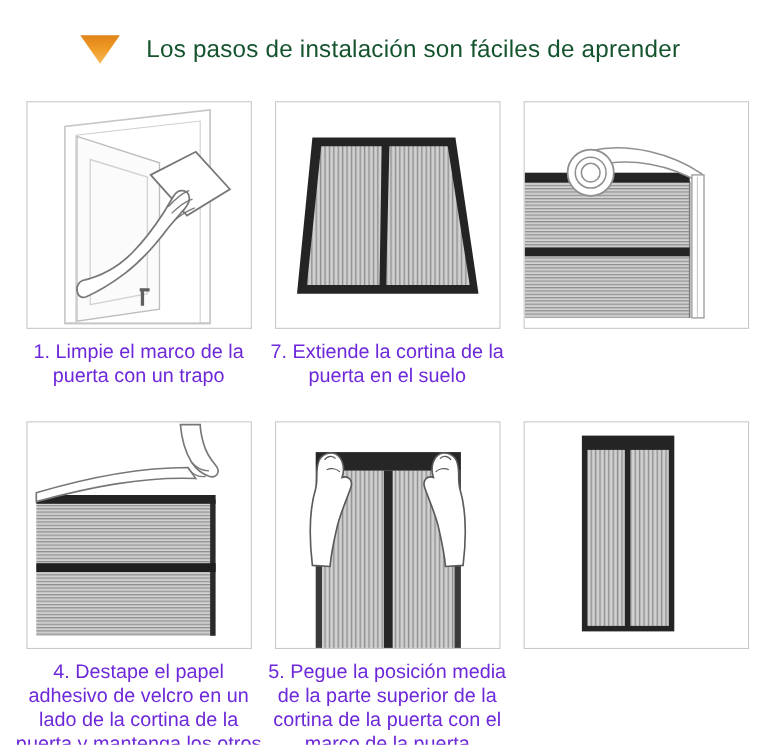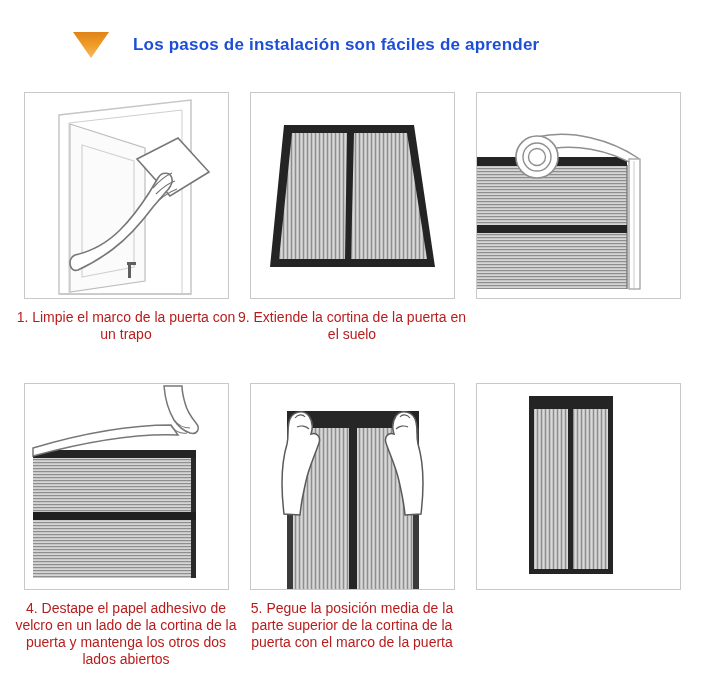--- a/index.html
+++ b/index.html
@@ -7,39 +7,39 @@
     width:713px;height:677px;overflow:hidden;background:#ffffff;
     font-family:"Liberation Sans", sans-serif;color:#101010;
   }
   .defs-holder{position:absolute;width:0;height:0;overflow:hidden;}
   .header{
     display:flex;align-items:center;gap:23px;
     padding:31px 0 0 72px;height:28px;
   }
   .tri-icon{display:block;}
   .title{
-    font-size:17px;font-weight:700;letter-spacing:.2px;color:#1d4ed8;
+    font-size:22px;font-weight:400;letter-spacing:.2px;color:#14532d;
     white-space:nowrap;
   }
   .grid{
     margin:33px 0 0 24px;width:657px;
     display:grid;
     grid-template-columns:205px 205px 205px;
     grid-template-rows:291px auto;
     column-gap:21px;
   }
   .step{display:block;}
   .panel{
     width:205px;height:207px;box-sizing:border-box;
     border:1px solid #c9c9c9;background:#fff;
   }
   .panel svg{display:block;}
   .caption{
     width:232px;margin:10px 0 0 -14px;
-    font-size:14px;line-height:1.22;text-align:center;color:#b91c1c;
+    font-size:18px;line-height:1.22;text-align:center;color:#6d28d9;
   }
 </style>
 </head>
 <body>
 
 <svg class="defs-holder" aria-hidden="true">
   <defs>
     <linearGradient id="g-orange" x1="0" y1="0" x2="0" y2="1">
       <stop offset="0" stop-color="#e08318"></stop>
       <stop offset="0.5" stop-color="#f09c27"></stop>
@@ -95,21 +95,21 @@
   </div>
 
   <div class="step">
     <div class="panel">
       <svg width="203" height="205" viewBox="0 0 203 205" aria-label="curtain-spread-on-floor">
         <polygon points="33,32 163,32 184,174 19,174" fill="#242424"></polygon>
         <polygon points="41,40 96,40 94,166 28,166" fill="url(#pv)"></polygon>
         <polygon points="103,40 156,40 176,166 100,166" fill="url(#pv)"></polygon>
       </svg>
     </div>
-    <div class="caption">9. Extiende la cortina de la puerta en el suelo</div>
+    <div class="caption">7. Extiende la cortina de la puerta en el suelo</div>
   </div>
 
   <div class="step">
     <div class="panel">
       <svg width="203" height="205" viewBox="0 0 203 205" aria-label="attach-velcro-hook-and-loop-tape">
 
         <rect x="0" y="72" width="150" height="124" fill="url(#ph)"></rect>
         <line x1="150" y1="72" x2="150" y2="196" stroke="#7d7d7d" stroke-width="1.5"></line>
 
         <rect x="0" y="64" width="150" height="9" fill="#242424"></rect>

